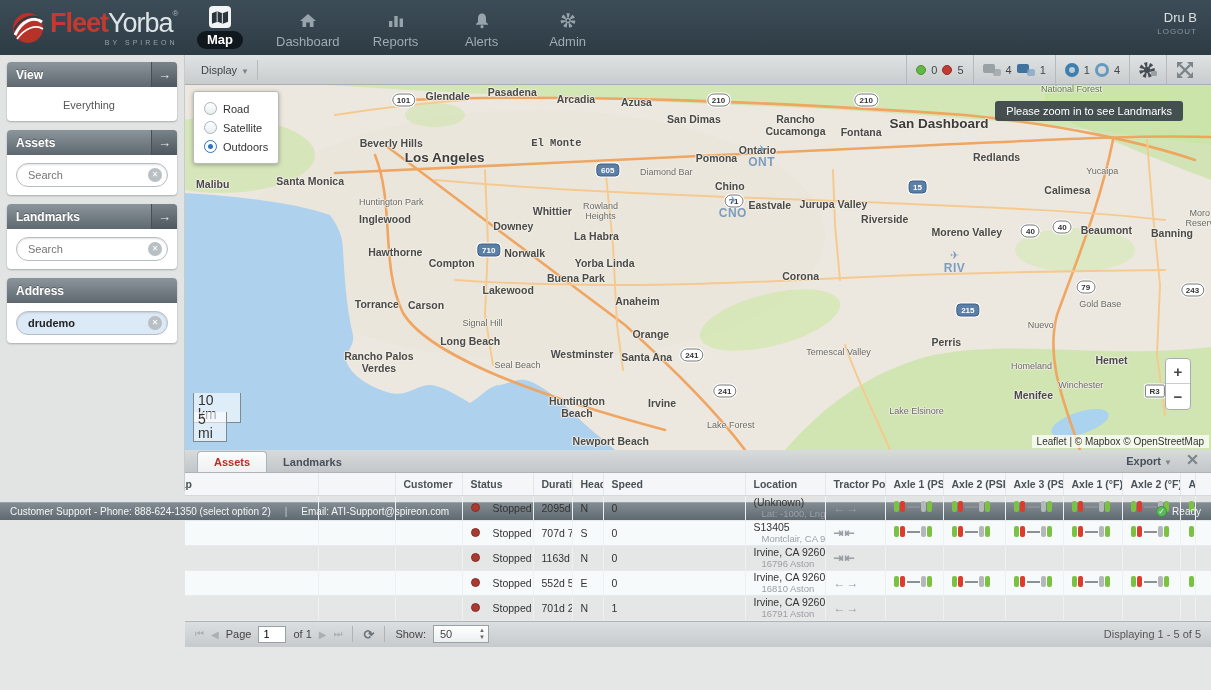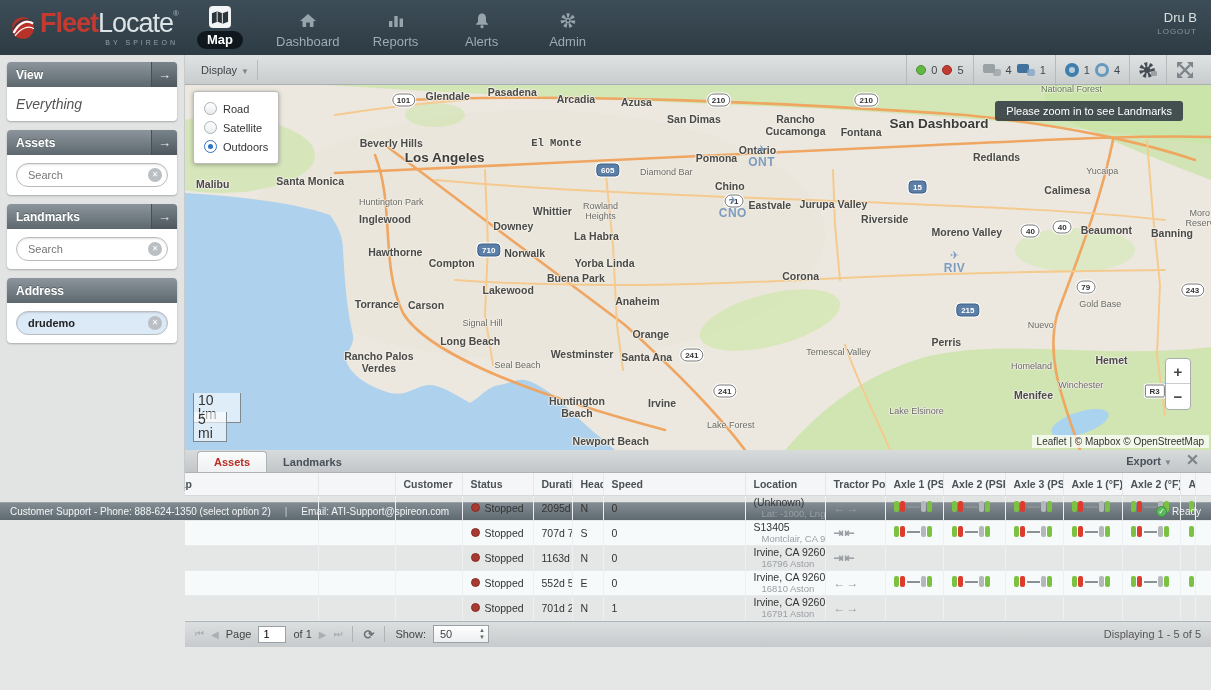--- a/index.html
+++ b/index.html
@@ -28,21 +28,21 @@
   .content { display:flex; height:436px; }
   .sidebar { width:185px; background:#e2e3e3; border-right:1px solid #c8cbcc; padding:7px 7px; flex-shrink:0; }
   .main { flex:1; display:flex; flex-direction:column; min-width:0; }
 
   
   .panel { background:#fff; border-radius:4px; box-shadow:0 1px 2px rgba(0,0,0,.25); margin-bottom:9px; overflow:hidden; }
   .panel-head { height:25px; background:linear-gradient(#8b959b,#5e696f); display:flex; align-items:center; justify-content:space-between; padding-left:9px; }
   .panel-title { color:#fff; font-size:12px; font-weight:bold; text-shadow:0 -1px 0 rgba(0,0,0,.3); }
   .panel-arrow { width:26px; height:25px; background:linear-gradient(#79848a,#4d575d); color:#e8ecee; display:flex; align-items:center; justify-content:center; font-size:13px; cursor:pointer; border-left:1px solid #454f55; }
   .panel-body { padding:8px 9px; }
-  .view-value { font-size:14px; font-style:italic; color:#555; }
+  .view-value { font-size:11px; color:#555;margin-left:47px; }
   .searchwrap { position:relative; }
   .searchwrap input { width:100%; height:24px; border:1px solid #b7bdc1; border-radius:13px; padding:0 24px 0 11px; font-size:11px; color:#333; box-shadow:inset 0 1px 2px rgba(0,0,0,.12); outline:none; background:#fff; font-family:"Liberation Sans",sans-serif; }
   .searchwrap input.filled { background:#dce9f6; font-weight:bold; color:#222; }
   .clearbtn { position:absolute; right:6px; top:5px; width:14px; height:14px; border-radius:50%; background:#b9bfc3; color:#fff; font-size:8px; line-height:14px; text-align:center; cursor:pointer; }
 
   
   .map-toolbar { height:30px; background:linear-gradient(#e0e3e4,#c8cccd); border-bottom:1px solid #a9afb2; display:flex; align-items:center; justify-content:space-between; padding:0 8px; }
   .display-btn { font-size:11px; color:#3d4348; padding:4px 8px; border-right:1px solid #b5babd; cursor:pointer; }
   .display-btn .caret { color:#7d848a; font-size:8px; margin-left:4px; }
   .tool-right { display:flex; align-items:center; height:100%; }
@@ -100,21 +100,21 @@
   .export .caret { color:#7d848a; font-size:8px; }
   .collapse { align-self:center; margin:0 6px; cursor:pointer; }
 
   table.grid { border-collapse:collapse; table-layout:fixed; width:1026px; font-size:10.5px; color:#333; }
   .grid col.filler { width:auto; }
   .grid th { height:22px; font-size:10.5px; font-weight:bold; color:#4b5257; text-align:left; padding:0 4px 0 8px; background:#f4f6f7; border-bottom:1px solid #d5dadc; border-right:1px solid #e4e8ea; white-space:nowrap; overflow:hidden; }
   .grid th.nobord, .grid td.nobord { border-right:none; }
   .grid th .clip { display:inline-block; margin-left:-22px; }
   .grid td { height:25px; padding:0 4px 0 8px; border-bottom:1px solid #e7ebed; border-right:1px solid #eef1f3; white-space:nowrap; overflow:hidden; vertical-align:middle; }
   .grid tr:nth-child(even) td { background:#f7fafb; }
-  .statuscell { display:flex; align-items:center; gap:5px; }
+  .statuscell { display:flex; align-items:center; gap:13px; }
   .sdot { width:9px; height:9px; border-radius:50%; background:#a83a31; border:1px solid #8a2c25; flex-shrink:0; }
   .loc-main { font-size:10.5px; color:#333; line-height:1.2; }
   .loc-sub { font-size:9.5px; color:#9aa0a4; line-height:1.2; padding-left:8px; }
   .tp { color:#9aa0a5; font-weight:bold; font-size:12px; letter-spacing:1px; }
   .axle { display:inline-flex; align-items:center; }
   .tire { width:5px; height:11px; border-radius:2px; margin:0 0.5px; }
   .tire.g { background:#7cc242; } .tire.r { background:#dd3b2e; } .tire.x { background:#b4b8ba; }
   .axlebar { width:13px; height:2px; background:#8b9094; margin:0 1px; }
 
   .tfill { flex:1; background:#fff; }
@@ -139,21 +139,21 @@
 
 <div class="topnav">
   <div class="brand">
     <svg width="36" height="36" viewBox="0 0 36 36">
       <circle cx="18" cy="18" r="15" fill="#b73229"></circle>
       <path d="M5,25 C12,10 24,6 32,12" stroke="#fff" stroke-width="3" fill="none"></path>
       <path d="M7,29 C15,18 26,14 33,19" stroke="#fff" stroke-width="1.6" fill="none"></path>
       <path d="M4,20 C10,8 22,4 29,8" stroke="#2d3b44" stroke-width="2" fill="none"></path>
     </svg>
     <div class="brand-text">
-      <div class="brand-line1"><span class="brand-fleet">Fleet</span><span class="brand-locate">Locate</span><span class="brand-reg">®</span></div>
+      <div class="brand-line1"><span class="brand-fleet">Fleet</span><span class="brand-locate">Yorba</span><span class="brand-reg">®</span></div>
       <div class="brand-tag">BY SPIREON</div>
     </div>
   </div>
   <div class="nav-items" id="nav-items">
       <div class="nav-item active">
         <span class="icobox">
           <svg width="18" height="17" viewBox="0 0 19 17">
             <path d="M1,4 L6.5,2 L12,4 L18,2 V13 L12.5,15 L7,13 L1,15 Z" fill="#2b353c"></path>
             <path d="M6.5,2 V13 M12,4 V15" stroke="#f2f4f5" stroke-width="1" fill="none"></path>
           </svg>

